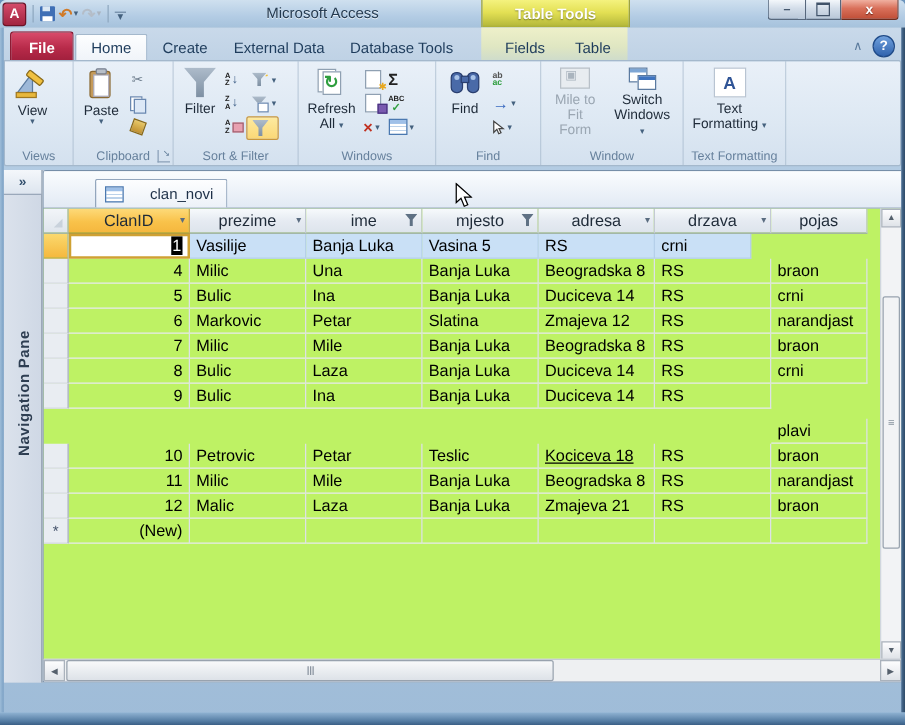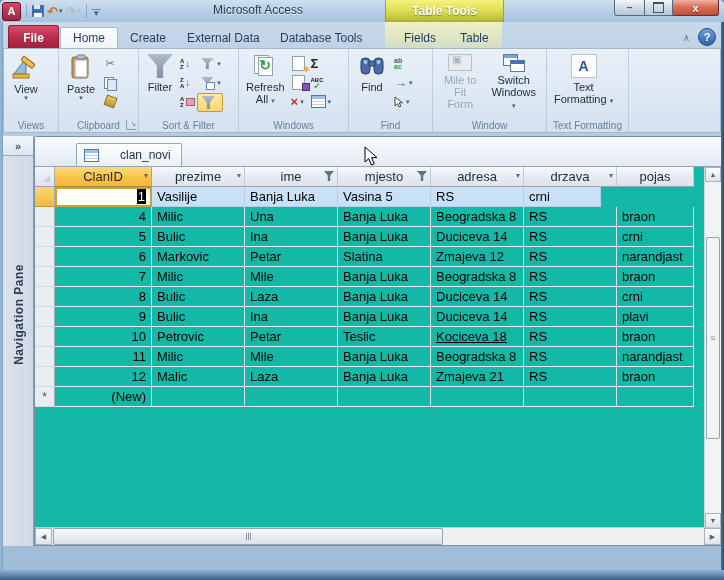--- a/index.html
+++ b/index.html
@@ -98,21 +98,21 @@
     display:flex;align-items:center;justify-content:center;font-size:11px;color:#33506e;font-weight:bold;}
   .nav-label{position:absolute;top:58px;left:0;width:31px;height:240px;display:flex;align-items:center;justify-content:center;}
   .nav-label span{writing-mode:vertical-lr;transform:rotate(180deg);font-size:12px;font-weight:bold;color:#2e3e52;letter-spacing:.5px;}
   
   .panel{position:absolute;left:31px;top:0;width:687px;height:410px;background:#eef2f7;
     border:1px solid #768ea8;border-right:none;box-sizing:border-box;border-radius:3px 0 0 0;}
   .tabstrip{height:29px;background:linear-gradient(#fafcfe,#e2eaf4);border-bottom:1px solid #93a6bd;position:relative;}
   .doctab{position:absolute;left:5px;bottom:0;height:22px;padding:0 10px 0 7px;display:flex;align-items:center;gap:21px;
     background:linear-gradient(#fdfeff,#ecf1f8);border:1px solid #93a6bd;border-bottom:none;border-radius:2px 2px 0 0;
     font-size:12px;color:#1e3048;margin-left:36px;}
-  .tablearea{position:absolute;left:0;top:30px;right:0;bottom:17px;background:#14b8a6;overflow:hidden;}
+  .tablearea{position:absolute;left:0;top:30px;right:0;bottom:17px;background:#bef264;overflow:hidden;}
   .hrow,.drow{display:flex;}
   .corner{width:20px;height:20px;box-sizing:border-box;background:linear-gradient(#f2f5f9,#dfe5ec);
     border-right:1px solid #a5aeb9;border-bottom:1px solid #99a5b1;position:relative;}
   .corner:before{content:"";position:absolute;right:4px;bottom:4px;border-left:7px solid transparent;border-bottom:7px solid #c9d2dc;}
   .hcell{height:20px;box-sizing:border-box;border-right:1px solid #c3cad3;border-bottom:1px solid #99a5b1;
     background:linear-gradient(#f7fafc,#e6ebf2 50%,#dde4ec);display:flex;align-items:center;justify-content:center;
     position:relative;font-size:13px;color:#1e2a38;}
   .hcell.sel{background:linear-gradient(#fdda79,#f9c24a 55%,#f5b73e);border-right-color:#cda348;border-bottom-color:#a9882f;}
   .hind{position:absolute;right:3px;top:4px;display:flex;align-items:center;}
   .hind .caret{font-size:8px;color:#5a6c80;}
@@ -556,21 +556,21 @@
               <div class="dcell" style="width: 77px;">crni</div>
             </div>
             <div class="drow">
               <div class="rowsel"></div>
               <div class="dcell num" style="width: 97px;">9</div>
               <div class="dcell" style="width: 93px;">Bulic</div>
               <div class="dcell" style="width: 93px;">Ina</div>
               <div class="dcell" style="width: 93px;">Banja Luka</div>
               <div class="dcell" style="width: 93px;">Duciceva 14</div>
               <div class="dcell" style="width: 93px;">RS</div>
-              <div class="dcell" style="width: 77px;">plavi</div>
+              <div class="dcell" style="width: 77px; margin-top: 28px;">plavi</div>
             </div>
             <div class="drow">
               <div class="rowsel"></div>
               <div class="dcell num" style="width: 97px;">10</div>
               <div class="dcell" style="width: 93px;">Petrovic</div>
               <div class="dcell" style="width: 93px;">Petar</div>
               <div class="dcell" style="width: 93px;">Teslic</div>
               <div class="dcell" style="width: 93px; text-decoration: underline;">Kociceva 18</div>
               <div class="dcell" style="width: 93px;">RS</div>
               <div class="dcell" style="width: 77px;">braon</div>

